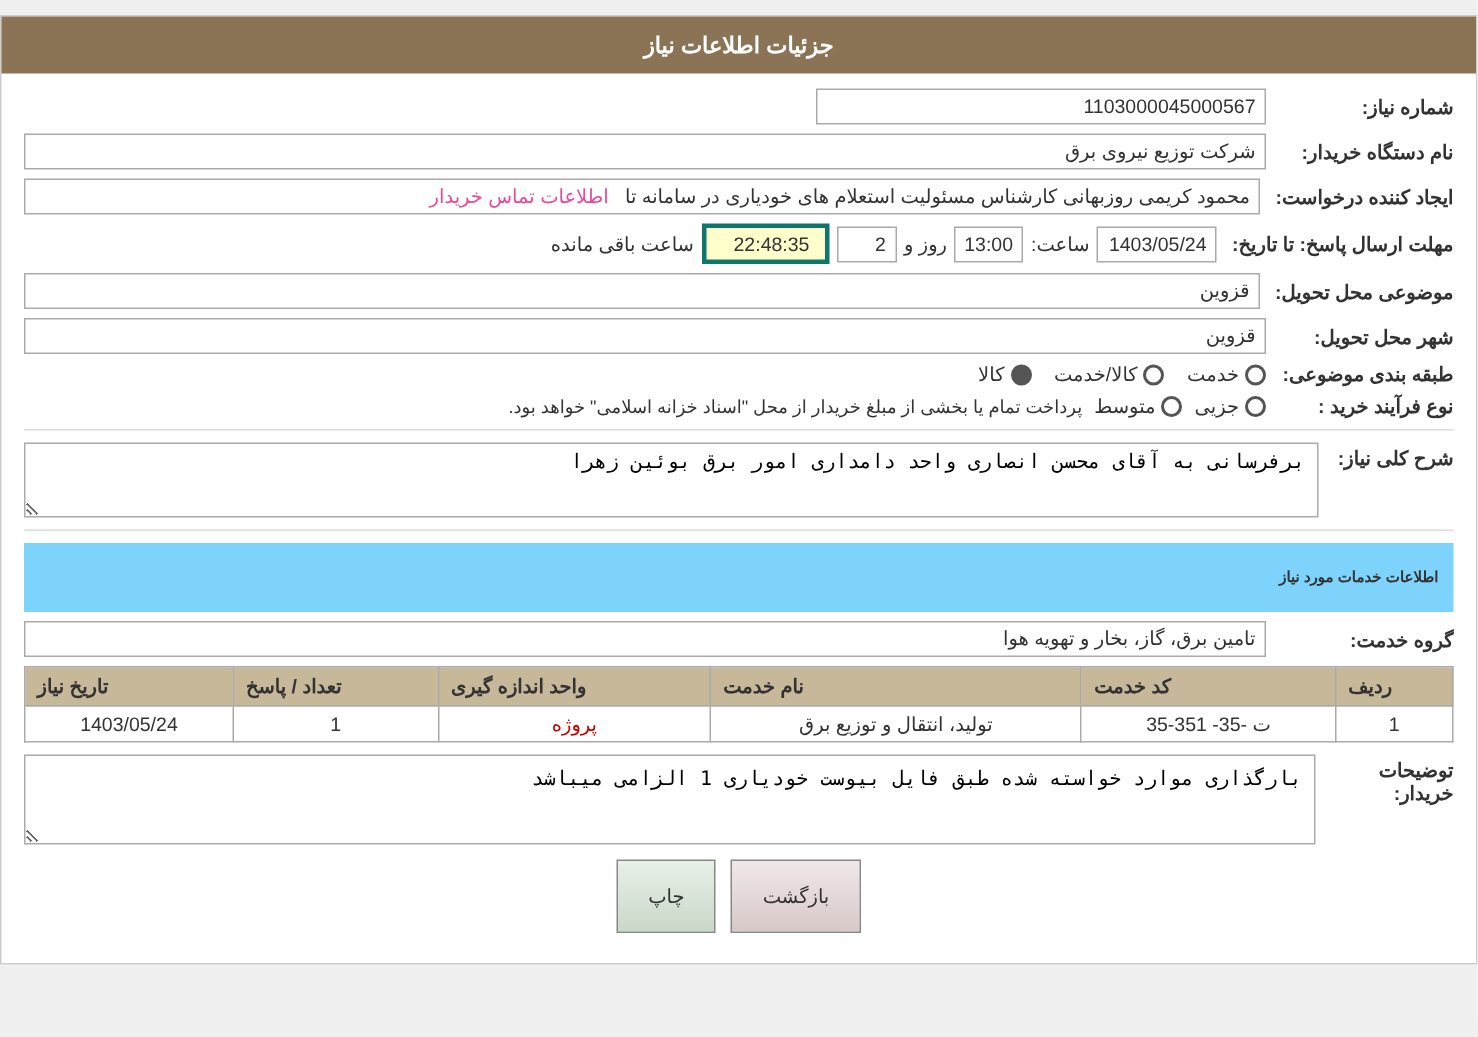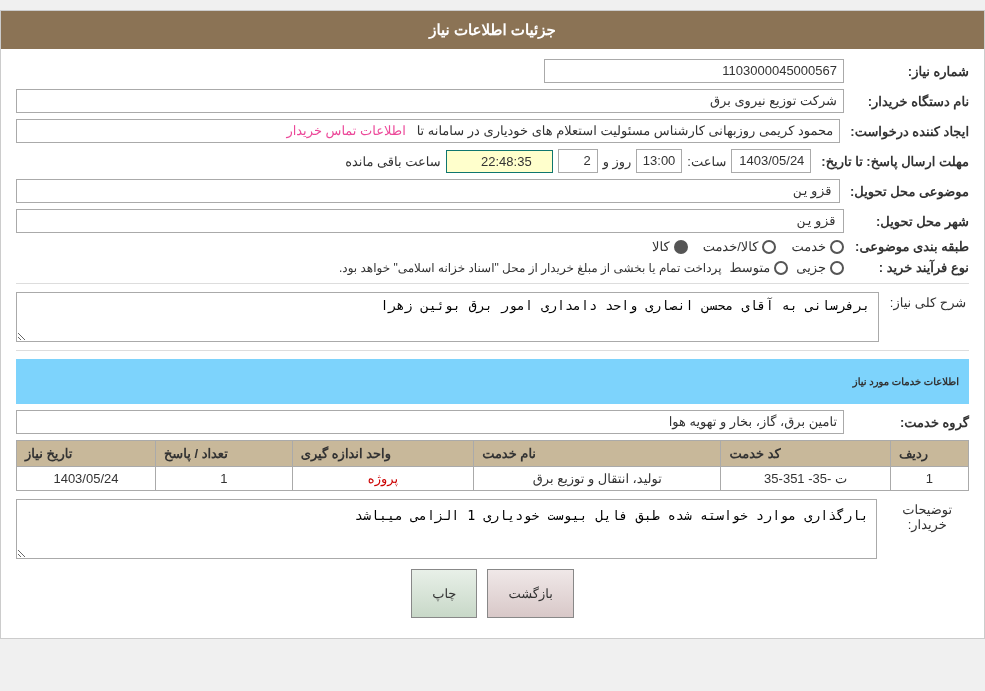--- a/index.html
+++ b/index.html
@@ -43,36 +43,36 @@
     }
     .value-box {
       border: 1px solid #aaa;
       padding: 3px 6px;
       background: #fff;
       min-height: 24px;
       flex: 1;
       text-align: right;
     }
     .value-box.wide { flex: 3; }
-    .value-box.medium { flex: 2; font-family: Liberation Mono, monospace; }
+    .value-box.medium { flex: 2; }
     .info-link {
       color: #ec4899;
       cursor: pointer;
       white-space: nowrap;
       margin-left: 13px;
     }
     .date-box {
       border: 1px solid #aaa;
       padding: 3px 6px;
       background: #fff;
       min-height: 24px;
     }
     .small-box { width: 80px; }
     .time-box { width: 46px; }
-    .countdown-box { width: 107px; background: #ffffcc; border: 1px solid #0f766e; padding: 3px 20px; }
+    .countdown-box { width: 85px; background: #ffffcc; border: 3px solid #0f766e; padding: 3px 10px; }
     .unit-label { white-space: nowrap; color: #333; }
     .radio-group {
       display: flex;
       gap: 15px;
       align-items: center;
     }
     .radio-item {
       display: flex;
       align-items: center;
       gap: 4px;
@@ -160,22 +160,22 @@
       background: linear-gradient(to bottom, #f0e8e8, #d8c8c8);
       color: #333;
     }
     .need-desc-row {
       display: flex;
       align-items: flex-start;
       margin-bottom: 6px;
     }
     .need-desc-label {
       min-width: 90px;
-      font-weight: normal;
-      text-align: center;
+      font-weight: bold;
+      text-align: right;
       padding-left: 8px;
       padding-top: 3px;
     }
     .section-header-bar {
       background: #7dd3fc;
       padding: 17px 10px;
       font-weight: bold;
       margin-bottom: 6px;
       font-size: 10px;
     }

